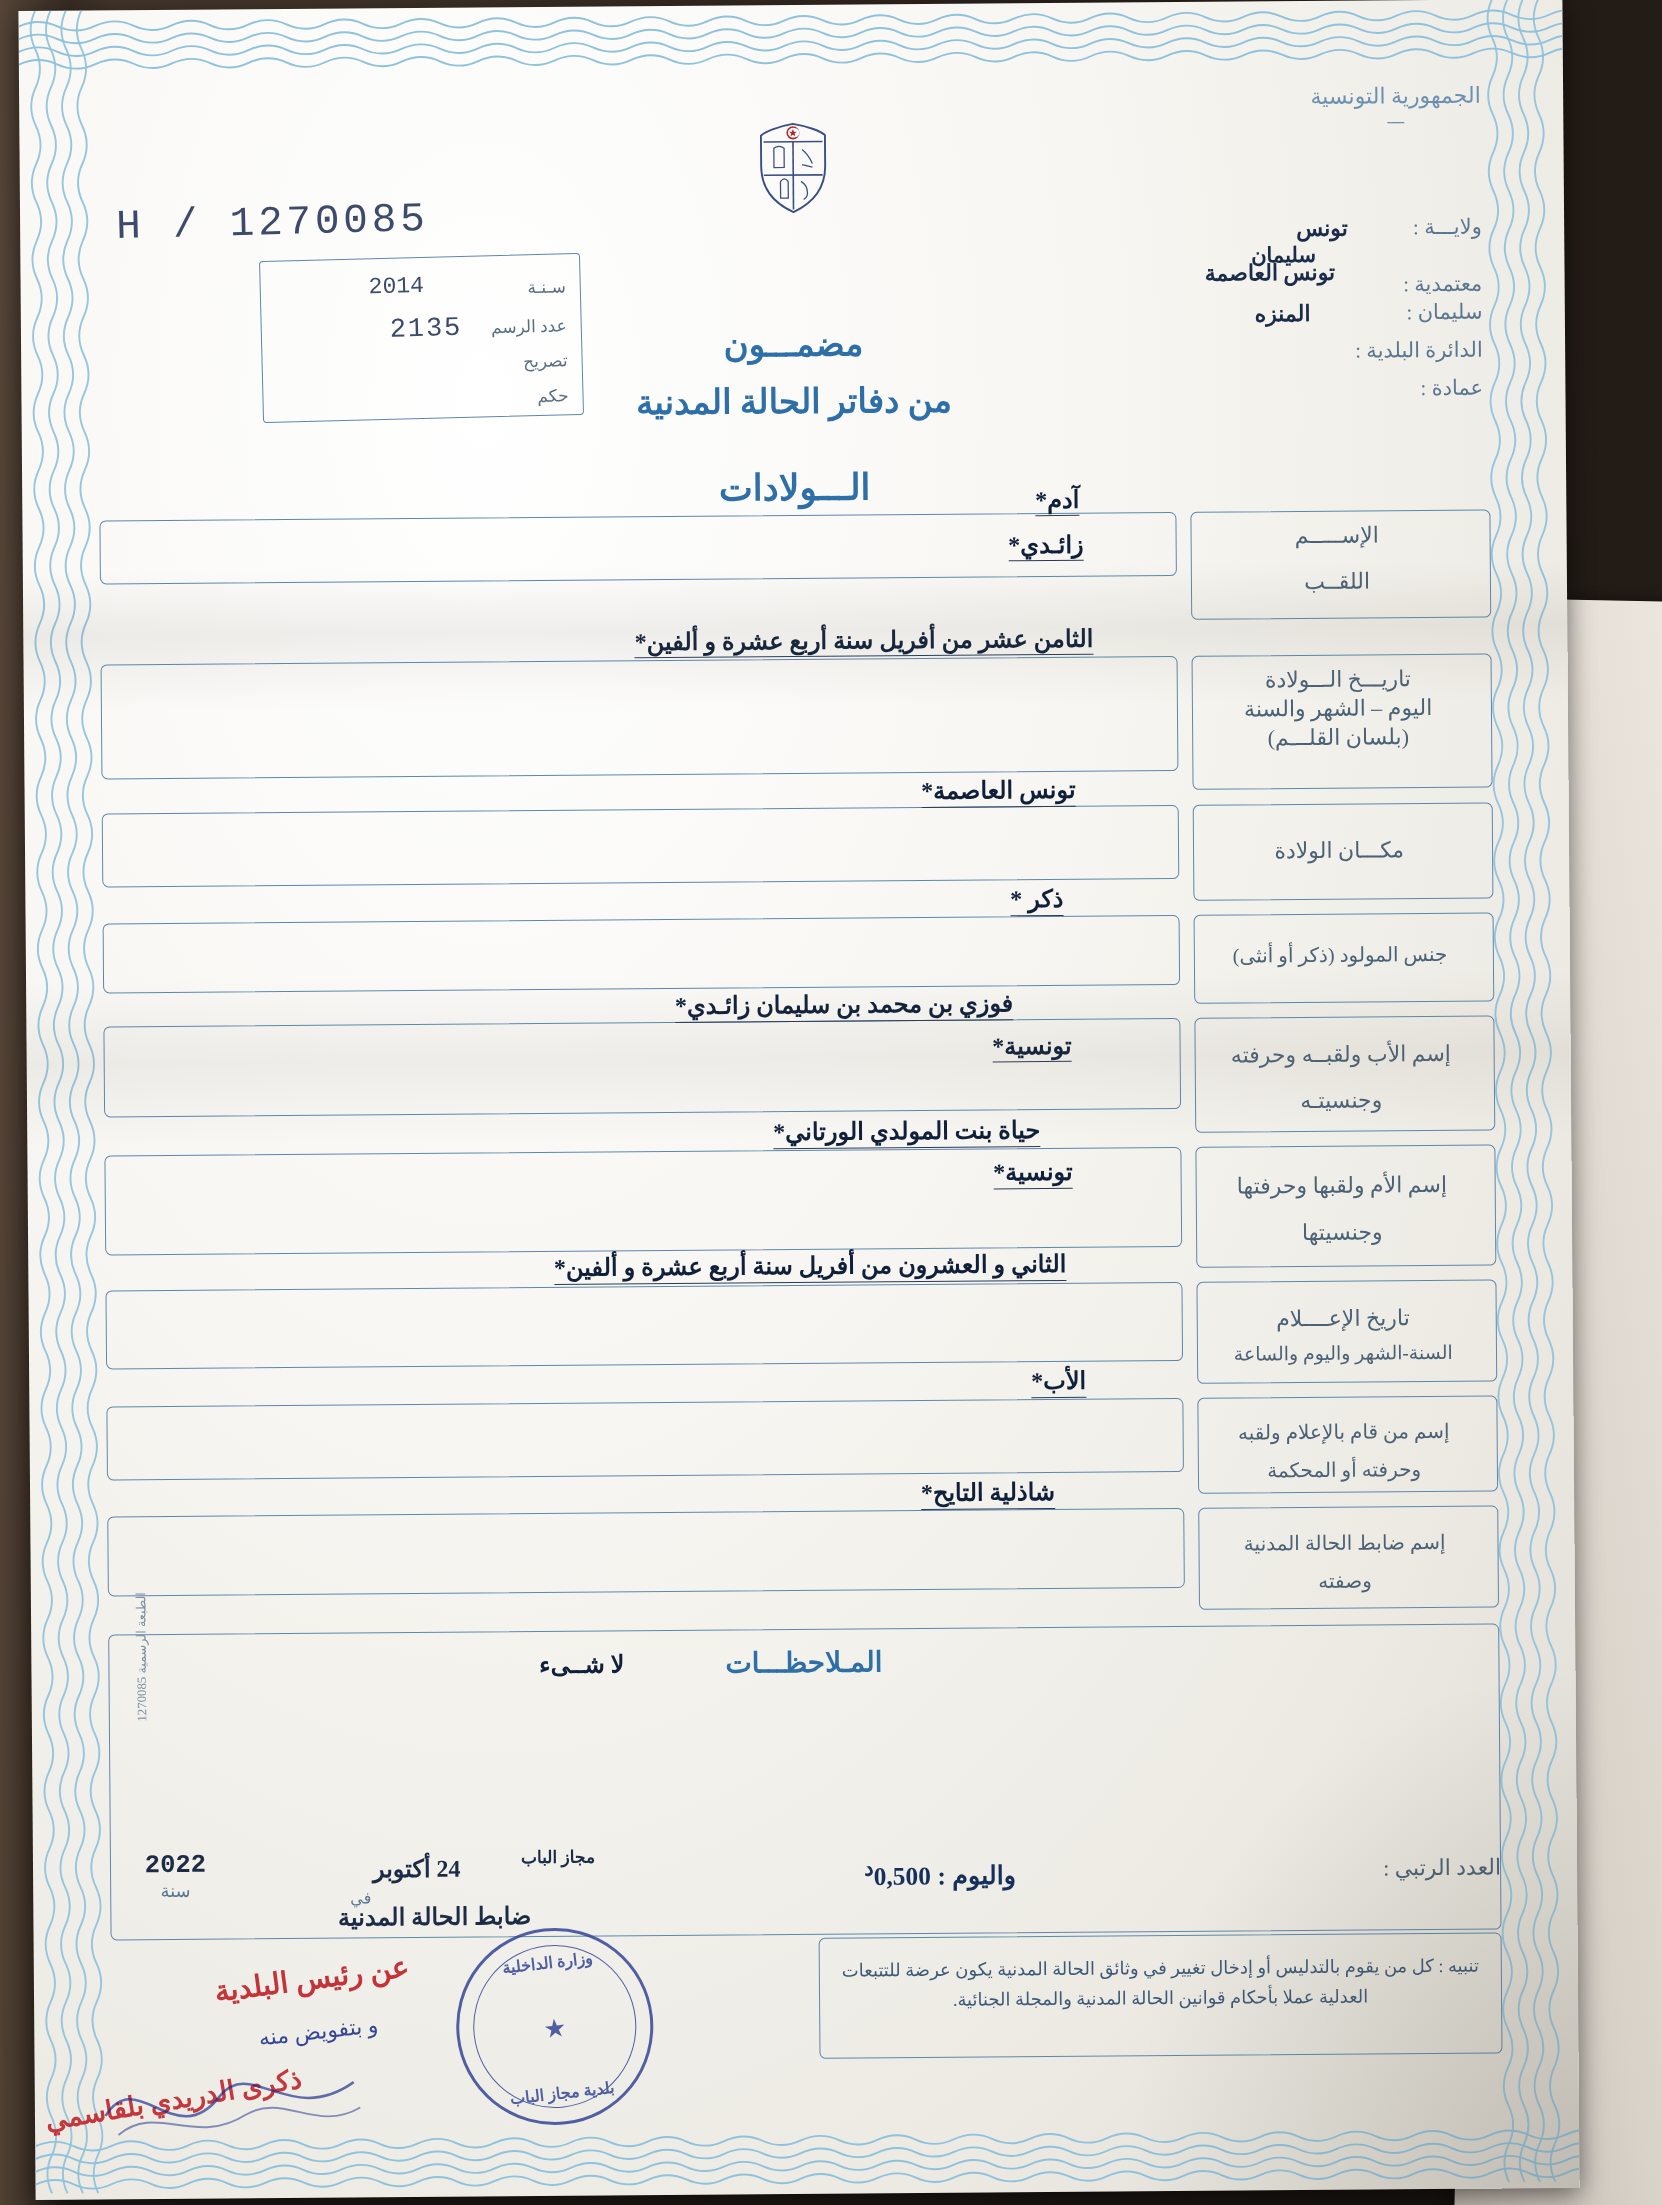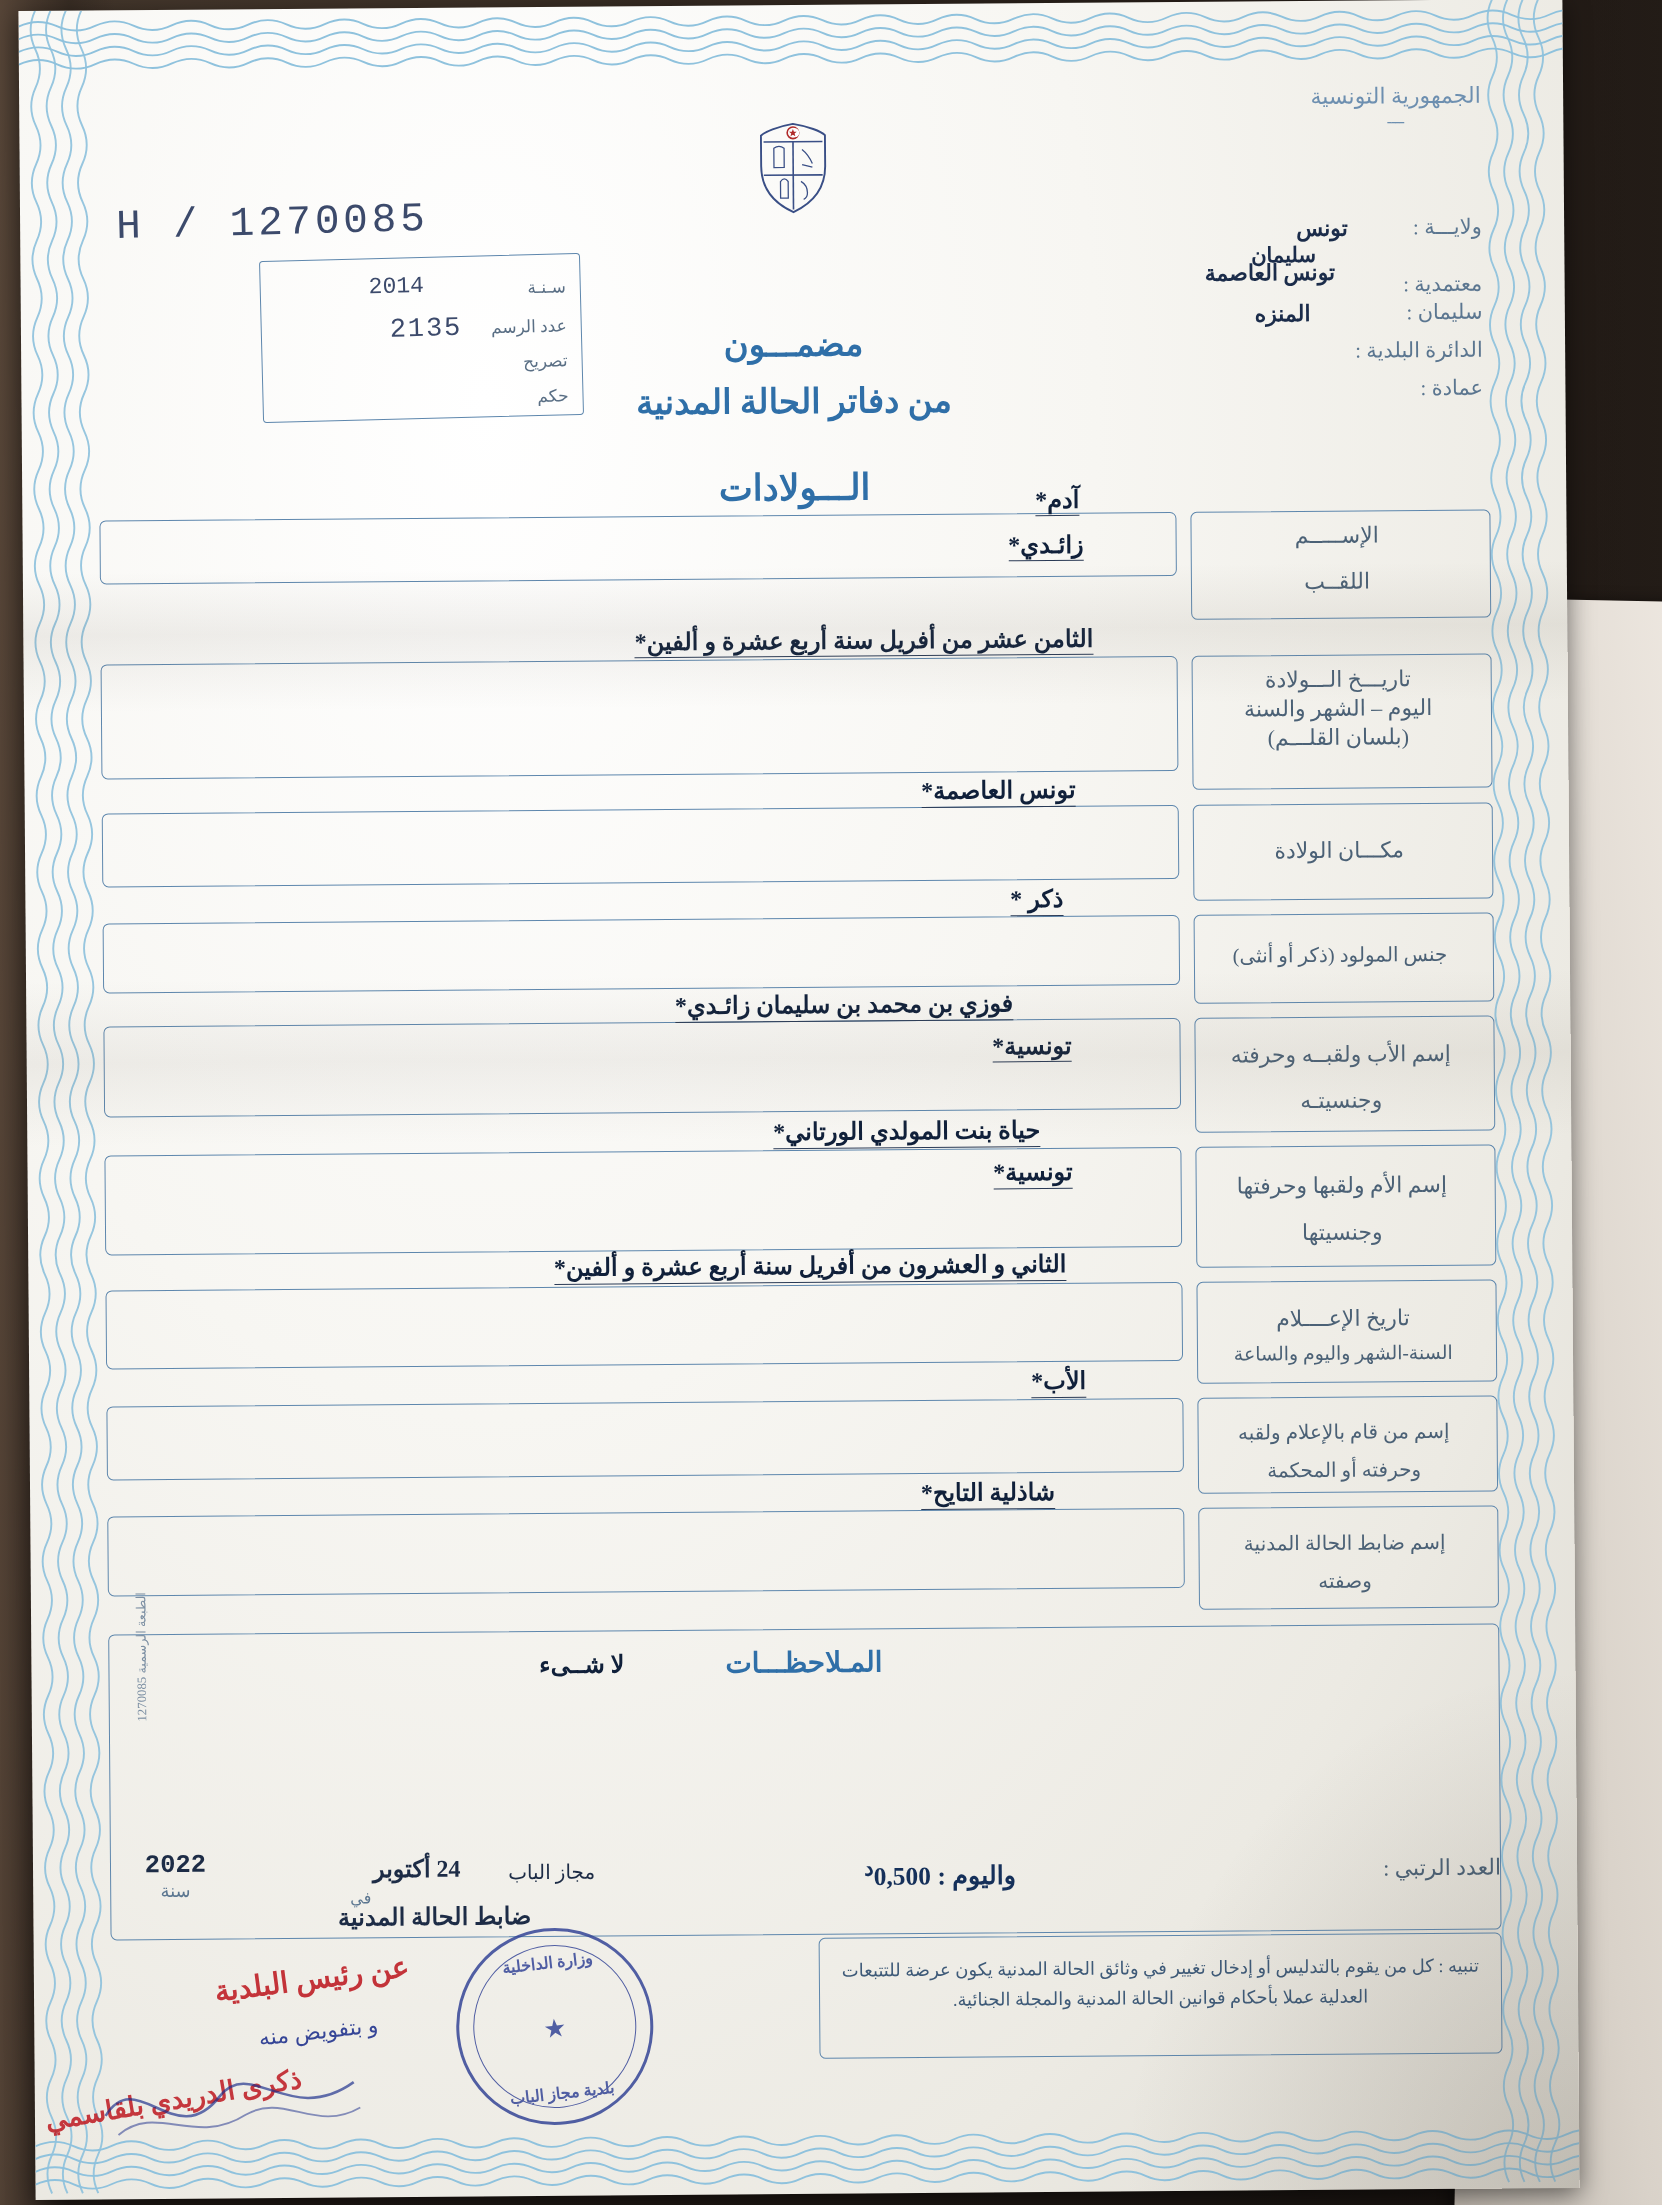--- a/index.html
+++ b/index.html
@@ -311,22 +311,22 @@
   .rank {
     position: absolute; right: 0; top: 37px;
     color: #4b6176; font-size: 22px; font-family: "Liberation Serif", serif;
   }
   .price {
     position: absolute; right: 485px; top: 33px;
     color: #15305a; font-weight: bold; font-size: 25.5px; font-family: "Liberation Serif", serif;
   }
   .price .amt { font-family: Liberation Serif, serif; }
   .place {
-    position: absolute; right: 906px; top: 35px;
-    color: #1d2c46; font-weight: normal; font-size: 20px; font-family: "Liberation Serif", serif;
+    position: absolute; right: 906px; top: 22px;
+    color: #1d2c46; font-weight: bold; font-size: 17px; font-family: "Liberation Serif", serif;
   }
   .datewrap { position: absolute; right: 1015px; top: 29px; width: 268px; }
   .datewrap .d-day {
     position: absolute; right: 25.5px; top: 0;
     color: #1d2c46; font-weight: bold; font-size: 24px; font-family: "Liberation Serif", serif;
   }
   .datewrap .d-in {
     position: absolute; right: 115px; top: 33px;
     color: #5b7690; font-size: 16px; font-family: "Liberation Serif", serif;
   }

